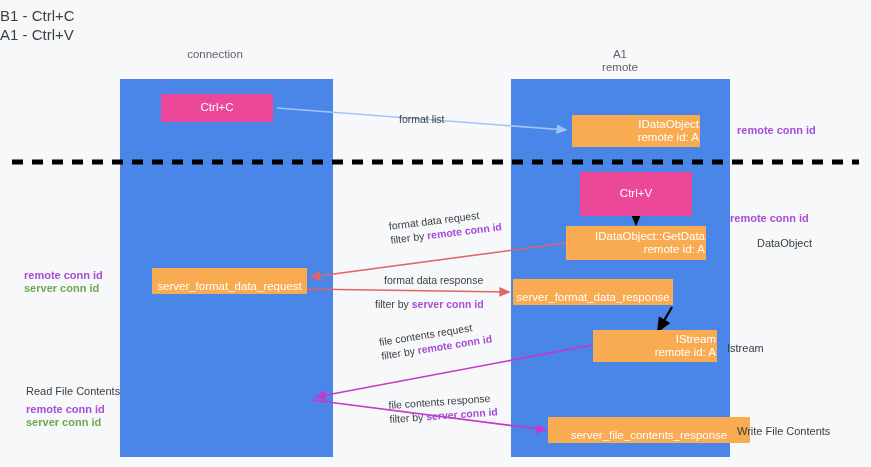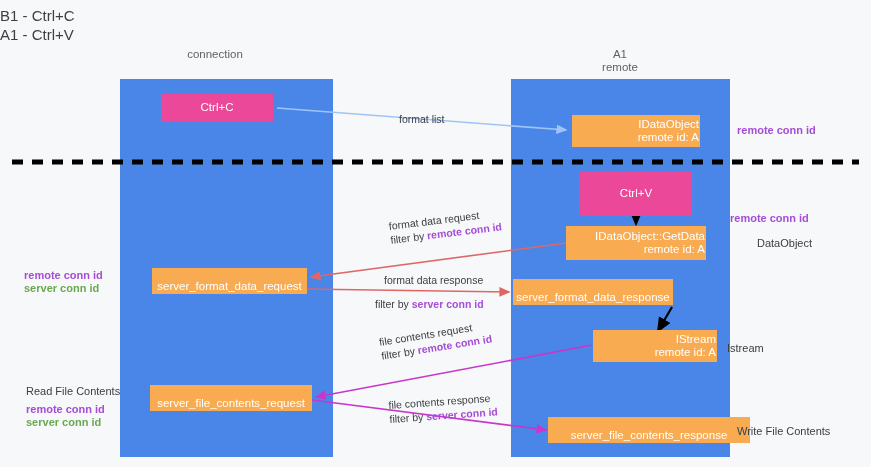--- a/index.html
+++ b/index.html
@@ -129,23 +129,20 @@
 
   <div class="abs box orange" style="left:152px;top:268px;width:155px;height:26px;">
     <span>server_format_data_request</span>
   </div>
 
   <div class="abs box orange" style="left:593px;top:330px;width:124px;height:32px;flex-direction:column;">
     <span>IStream</span>
     <span>remote id: A</span>
   </div>
 
-  <div class="abs box orange" style="left:150px;top:385px;width:162px;height:26px;">
-    <span>server_file_contents_request</span>
-  </div>
 
   <div class="abs box orange" style="left:548px;top:417px;width:202px;height:26px;">
     <span>server_file_contents_response</span>
   </div>
 
   <div class="abs sidelab purple" style="left:737px;top:123px;">remote conn id</div>
 
   <div class="abs sidelab purple" style="left:730px;top:211px;">remote conn id</div>
 
   <div class="abs sidelab" style="left:730px;top:236px;padding-left:27px;">DataObject</div>

